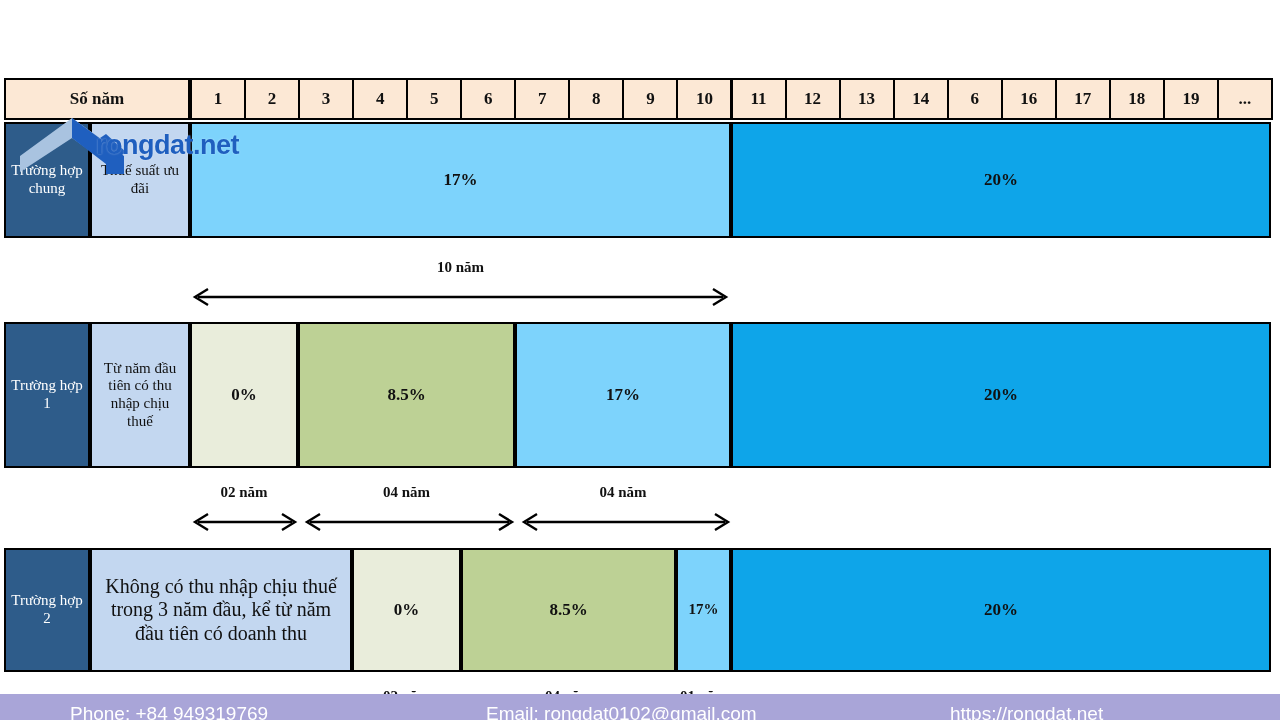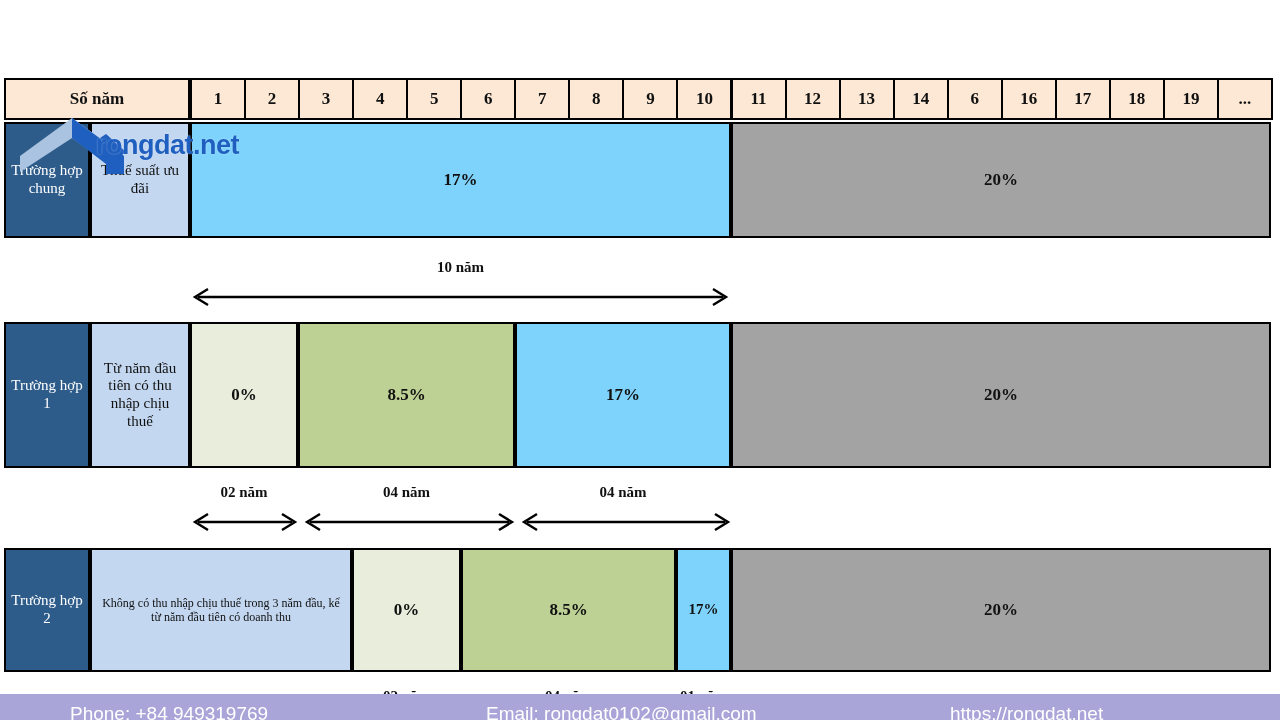--- a/index.html
+++ b/index.html
@@ -37,21 +37,21 @@
     font-weight: normal;
   }
   .cell.label-light {
     background: #c3d7f0;
     color: #111111;
     font-size: 15px;
     font-weight: normal;
     padding: 2px 4px;
   }
   .seg-blue   { background: #7dd3fc; }
-  .seg-purple { background: #a3a3a3; }
+  .seg-purple { background: #0ea5e9; }
   .seg-cream  { background: #e9eddb; }
   .seg-green  { background: #bdd195; }
   .pct { font-size: 17px; font-weight: bold; }
   .arrow-label {
     position: absolute;
     font-size: 15px;
     font-weight: bold;
     color: #111111;
     text-align: center;
     white-space: nowrap;
@@ -144,21 +144,21 @@
     <polyline points="18,3 5,11 18,19" fill="none" stroke="#000" stroke-width="2.4"></polyline>
     <polyline points="197,3 210,11 197,19" fill="none" stroke="#000" stroke-width="2.4"></polyline>
   </svg>
   <svg class="arrow-svg" style="left:519px; top:471px;" width="212" height="22" viewBox="0 0 212 22">
     <line x1="8" y1="11" x2="206" y2="11" stroke="#000" stroke-width="2.4"></line>
     <polyline points="18,3 5,11 18,19" fill="none" stroke="#000" stroke-width="2.4"></polyline>
     <polyline points="196,3 209,11 196,19" fill="none" stroke="#000" stroke-width="2.4"></polyline>
   </svg>
 
   <div class="cell label-dark" style="left:4px; top:508px; width:86px; height:124px;">Trường hợp 2</div>
-  <div class="cell label-light" style="left:90px; top:508px; width:262px; height:124px; font-size:12px;">Không có thu nhập chịu thuế trong 3 năm đầu, kể từ năm đầu tiên có doanh thu</div>
+  <div class="cell label-light" style="left:90px; top:508px; width:262px; height:124px; font-size:20px;">Không có thu nhập chịu thuế trong 3 năm đầu, kể từ năm đầu tiên có doanh thu</div>
   <div class="cell seg-cream pct" style="left:352px; top:508px; width:109px; height:124px;">0%</div>
   <div class="cell seg-green pct" style="left:461px; top:508px; width:215px; height:124px;">8.5%</div>
   <div class="cell seg-blue pct" style="left:676px; top:508px; width:55px; height:124px; font-size:15px;">17%</div>
   <div class="cell seg-purple pct" style="left:731px; top:508px; width:540px; height:124px;">20%</div>
 
   <div class="arrow-label" style="left:352px; top:648px; width:109px;">02 năm</div>
   <div class="arrow-label" style="left:461px; top:648px; width:215px;">04 năm</div>
   <div class="arrow-label" style="left:672px; top:648px; width:63px;">01 năm</div>
 
   <svg class="arrow-svg" style="left:348px; top:675px;" width="113" height="22" viewBox="0 0 113 22">

